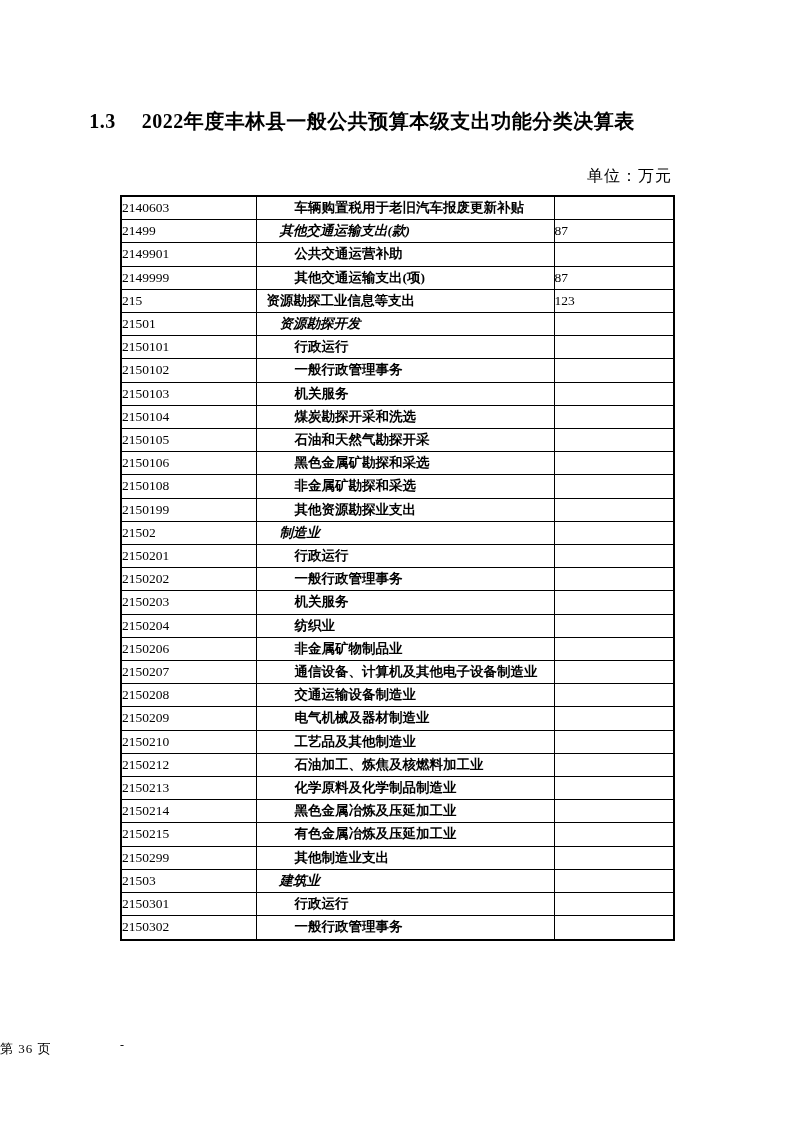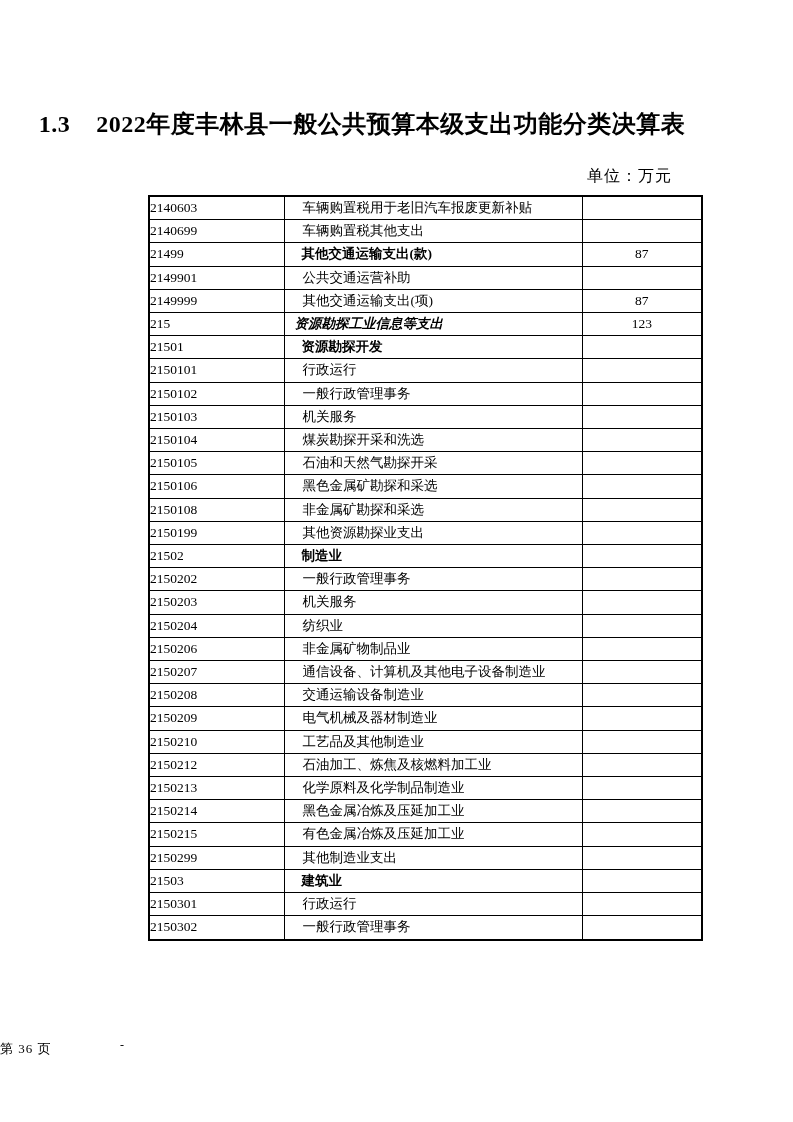--- a/index.html
+++ b/index.html
@@ -10,57 +10,56 @@
     font-family: "Liberation Serif", "DejaVu Serif", serif;
     color: #000000;
     overflow: hidden;
   }
   .doc-title-row {
     position: absolute;
     top: 108px; left: 0; width: 724px;
     display: flex; justify-content: center; align-items: baseline;
     gap: 26px;
     font-weight: bold;
-    font-size: 24px;
+    font-size: 20px;
     letter-spacing: 0.5px;
     white-space: nowrap;
   }
   .unit-label {
     position: absolute;
     top: 166px; right: 121px;
     font-size: 16px;
     letter-spacing: 1px;
   }
   table.budget-table {
     position: absolute;
     top: 195px; left: 120px;
     width: 553px;
     border-collapse: collapse;
     table-layout: fixed;
     border: 2px solid #000;
-    margin-left: 28px;
   }
   table.budget-table col.c-code  { width: 135px; }
   table.budget-table col.c-name  { width: 298px; }
   table.budget-table col.c-value { width: 120px; }
   table.budget-table td {
     border: 1px solid #000;
     height: 22.2px;
     font-size: 13.5px;
     line-height: 22.2px;
     padding: 0;
     white-space: nowrap;
     overflow: hidden;
     vertical-align: middle;
   }
   td.code-cell  { padding-left: 8px; }
-  td.value-cell { text-align: center; padding-right: 7px; }
-  td.name-cell.lv1 { padding-left: 10px; font-weight: bold; font-style: italic; }
-  td.name-cell.lv2 { padding-left: 17px; font-weight: bold; }
-  td.name-cell.lv3 { padding-left: 18px; font-weight: normal; }
+  td.value-cell { text-align: left; padding-right: 7px; }
+  td.name-cell.lv1 { padding-left: 10px; font-weight: bold; }
+  td.name-cell.lv2 { padding-left: 23px; font-weight: bold; font-style: italic; }
+  td.name-cell.lv3 { padding-left: 38px; font-weight: bold; }
   .footer-row {
     position: absolute;
     top: 1040px; left: 0; width: 793px;
     height: 18px;
     font-size: 13px;
   }
   .footer-page {
     position: absolute; left: 0; width: 100%;
     letter-spacing: 1px;
   }
@@ -85,25 +84,20 @@
     <col class="c-name">
     <col class="c-value">
   </colgroup>
   <tbody>
       <tr>
         <td class="code-cell">2140603</td>
         <td class="name-cell lv3">车辆购置税用于老旧汽车报废更新补贴</td>
         <td class="value-cell"></td>
       </tr>
       <tr>
-        <td class="code-cell">2140699</td>
-        <td class="name-cell lv3">车辆购置税其他支出</td>
-        <td class="value-cell"></td>
-      </tr>
-      <tr>
         <td class="code-cell">21499</td>
         <td class="name-cell lv2">其他交通运输支出(款)</td>
         <td class="value-cell">87</td>
       </tr>
       <tr>
         <td class="code-cell">2149901</td>
         <td class="name-cell lv3">公共交通运营补助</td>
         <td class="value-cell"></td>
       </tr>
       <tr>
@@ -157,20 +151,25 @@
         <td class="value-cell"></td>
       </tr>
       <tr>
         <td class="code-cell">2150199</td>
         <td class="name-cell lv3">其他资源勘探业支出</td>
         <td class="value-cell"></td>
       </tr>
       <tr>
         <td class="code-cell">21502</td>
         <td class="name-cell lv2">制造业</td>
+        <td class="value-cell"></td>
+      </tr>
+      <tr>
+        <td class="code-cell">2150201</td>
+        <td class="name-cell lv3">行政运行</td>
         <td class="value-cell"></td>
       </tr>
       <tr>
         <td class="code-cell">2150202</td>
         <td class="name-cell lv3">一般行政管理事务</td>
         <td class="value-cell"></td>
       </tr>
       <tr>
         <td class="code-cell">2150203</td>
         <td class="name-cell lv3">机关服务</td>

